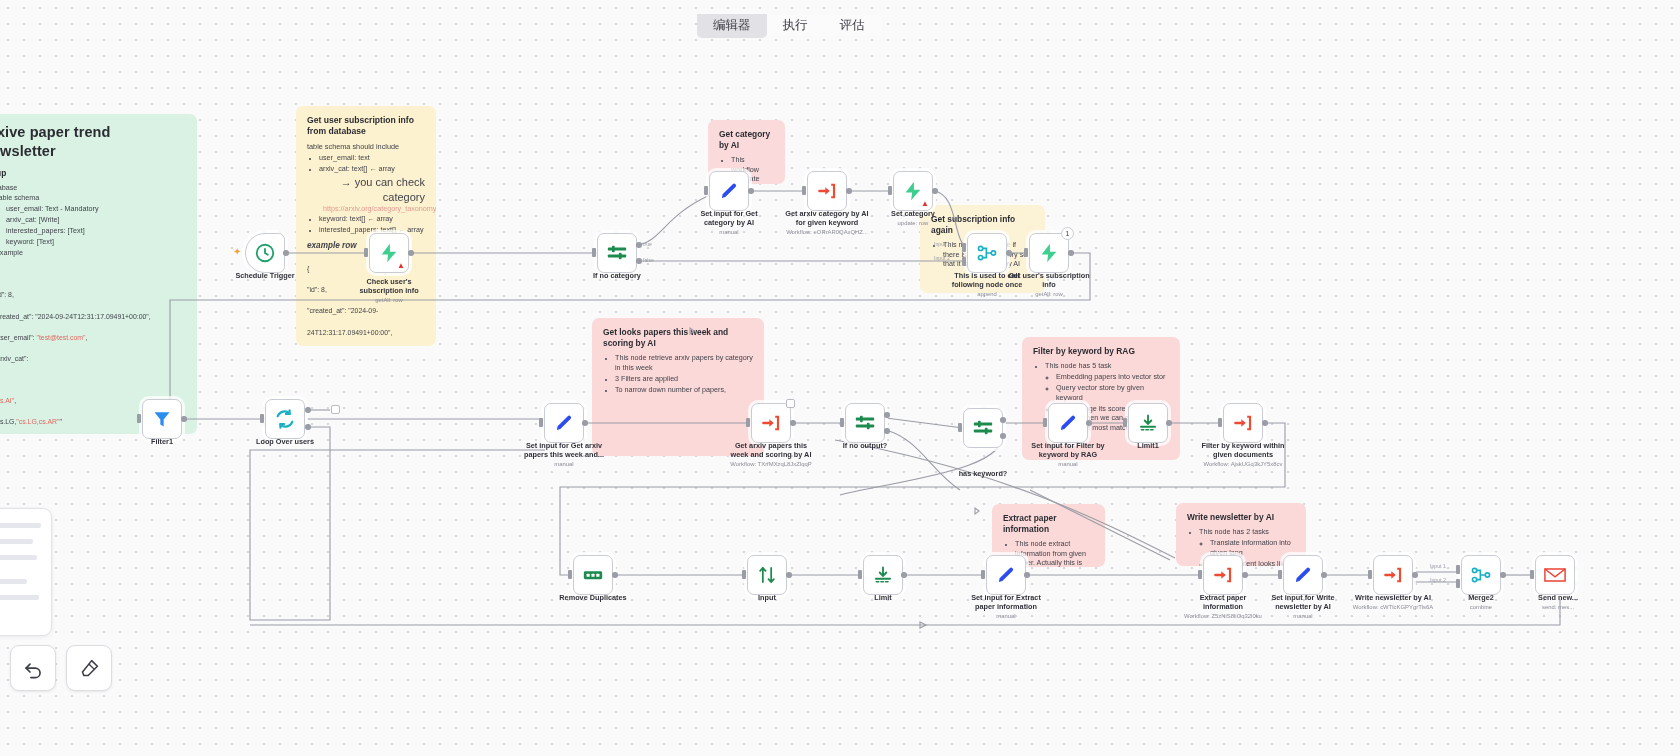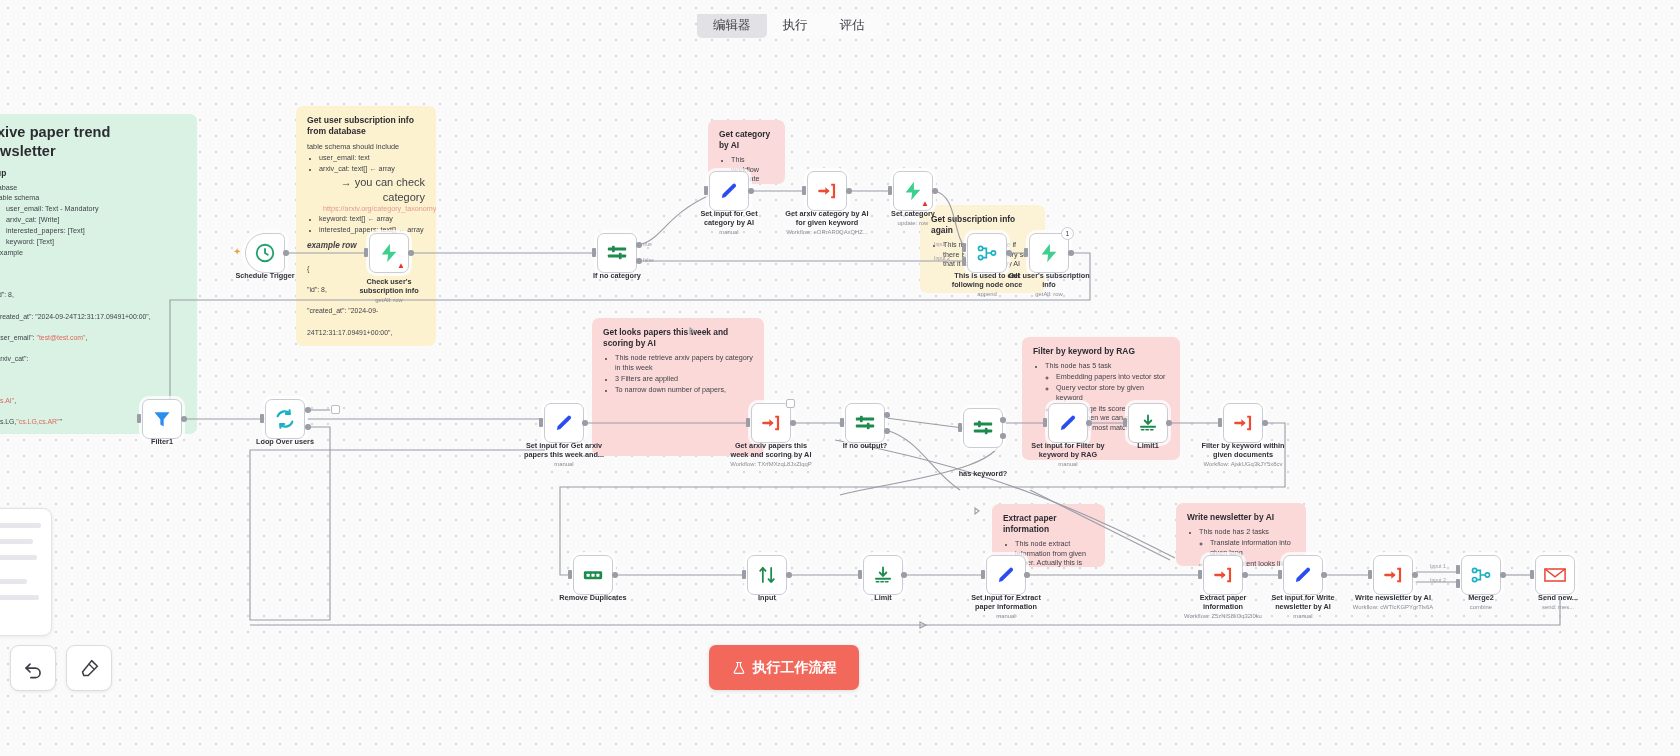--- a/index.html
+++ b/index.html
@@ -621,21 +621,14 @@
       <path d="M3.5 11.5 H14 a5.5 5.5 0 0 1 0 11 H9" stroke="#3d3f46" stroke-width="1.9" fill="none" stroke-linecap="round"></path>
     </svg>
   </div>
   <div class="tool" style="left:66px; top:645px;">
     <svg width="21" height="21" viewBox="0 0 24 24">
       <path d="M14.5 3 L21 9.5 L10.5 20 H5.5 L4 16 Z" fill="none" stroke="#3d3f46" stroke-width="1.8" stroke-linejoin="round"></path>
       <path d="M11 6.5 L17.5 13" stroke="#3d3f46" stroke-width="1.6"></path>
     </svg>
   </div>
 
-  <button class="runbtn">
-    <svg width="14" height="14" viewBox="0 0 24 24">
-      <path d="M9.5 2.5 v6 L4 19 a1.5 1.5 0 0 0 1.3 2.2 h13.4 A1.5 1.5 0 0 0 20 19 L14.5 8.5 v-6" fill="none" stroke="#fff" stroke-width="1.9" stroke-linejoin="round"></path>
-      <path d="M8 2.5 h8" stroke="#fff" stroke-width="1.9" stroke-linecap="round"></path>
-    </svg>
-    <span>执行工作流程</span>
-  </button>
 
 </div>
 
 </body></html>

